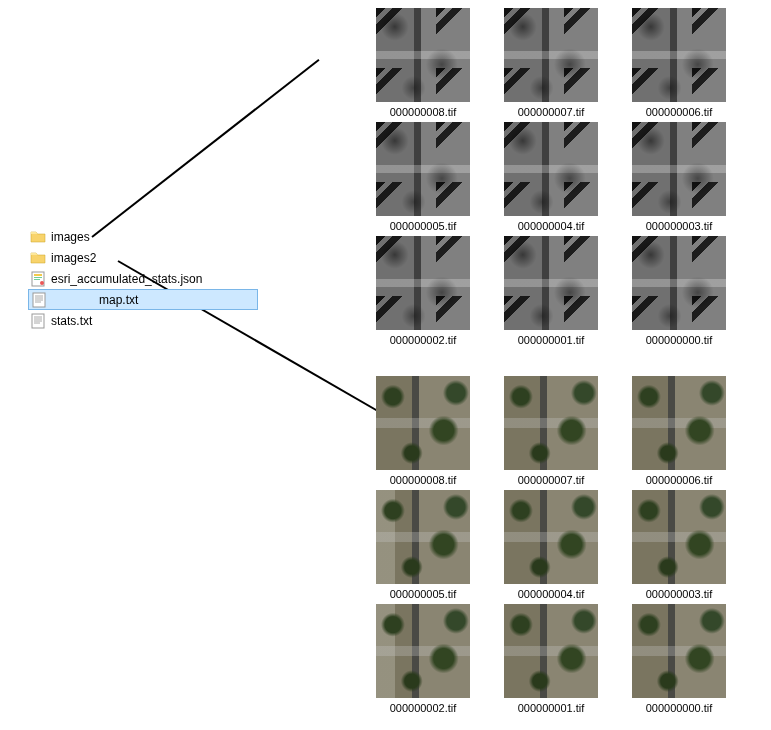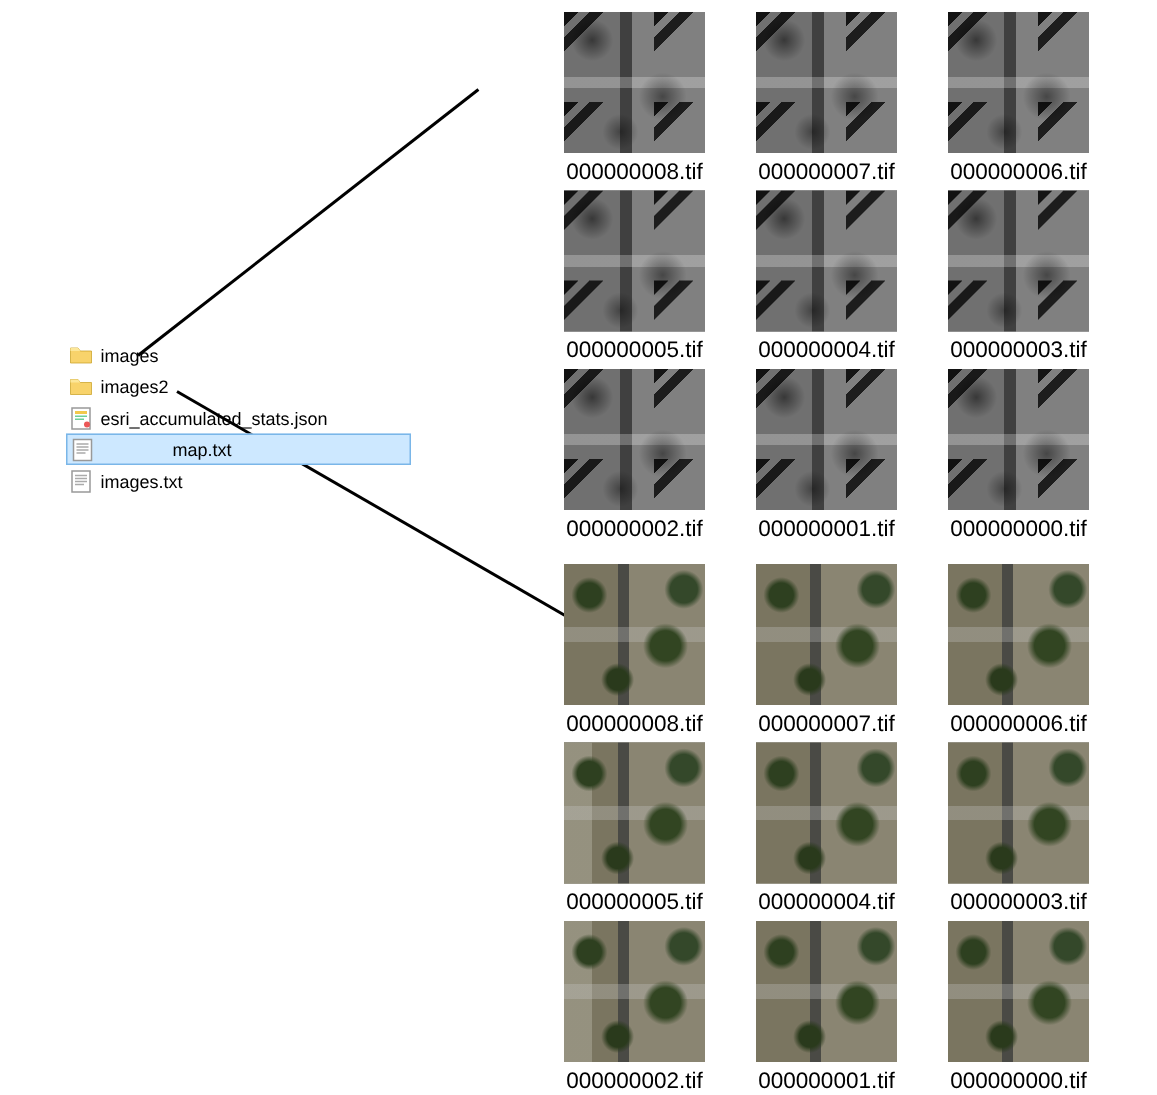--- a/index.html
+++ b/index.html
@@ -7,21 +7,21 @@
       font-family: 'Segoe UI', Tahoma, sans-serif;
       font-size: 12px;
       background: #fff;
       width: 771px;
       height: 730px;
       position: relative;
       overflow: hidden;
     }
     .file-list {
       position: absolute;
-      left: 44px;
+      left: 28px;
       top: 226px;
       width: 230px;
     }
     .file-item {
       display: flex;
       align-items: center;
       height: 21px;
       padding: 1px 2px;
       cursor: default;
     }
@@ -57,21 +57,21 @@
     }
     .thumb {
       width: 94px;
       height: 94px;
       background: #555;
       position: relative;
       overflow: hidden;
     }
     .thumb-label {
       margin-top: 4px;
-      font-size: 15px;
+      font-size: 11px;
       color: #000;
       text-align: center;
     }
     
     .gray .thumb {
       background:
         linear-gradient(135deg, #2a2a2a 0%, #2a2a2a 8%, transparent 8%, transparent 14%, #3a3a3a 14%, #3a3a3a 22%, transparent 22%),
         linear-gradient(90deg, #707070 0%, #707070 40%, #404040 40%, #404040 48%, #808080 48%, #808080 100%),
         linear-gradient(0deg, #606060 0%, #606060 30%, #505050 30%, #505050 55%, #6a6a6a 55%, #6a6a6a 75%, #454545 75%);
       background-blend-mode: multiply, normal, normal;
@@ -167,21 +167,21 @@
   <div class="file-item">
     <span class="file-icon">
       <svg viewBox="0 0 16 16">
           <rect x="2" y="1" width="12" height="14" fill="#fff" stroke="#999"></rect>
           <line x1="4" y1="4" x2="12" y2="4" stroke="#aaa"></line>
           <line x1="4" y1="6" x2="12" y2="6" stroke="#aaa"></line>
           <line x1="4" y1="8" x2="12" y2="8" stroke="#aaa"></line>
           <line x1="4" y1="10" x2="10" y2="10" stroke="#aaa"></line>
         </svg>
     </span>
-    <span class="file-label">images.txt</span>
+    <span class="file-label">stats.txt</span>
   </div>
 </div>
 
 <div class="thumb-grid grid-top gray">
   <div class="thumb-cell v8">
       <div class="thumb"></div>
       <div class="thumb-label">000000008.tif</div>
     </div>
   <div class="thumb-cell v7">
       <div class="thumb"></div>

